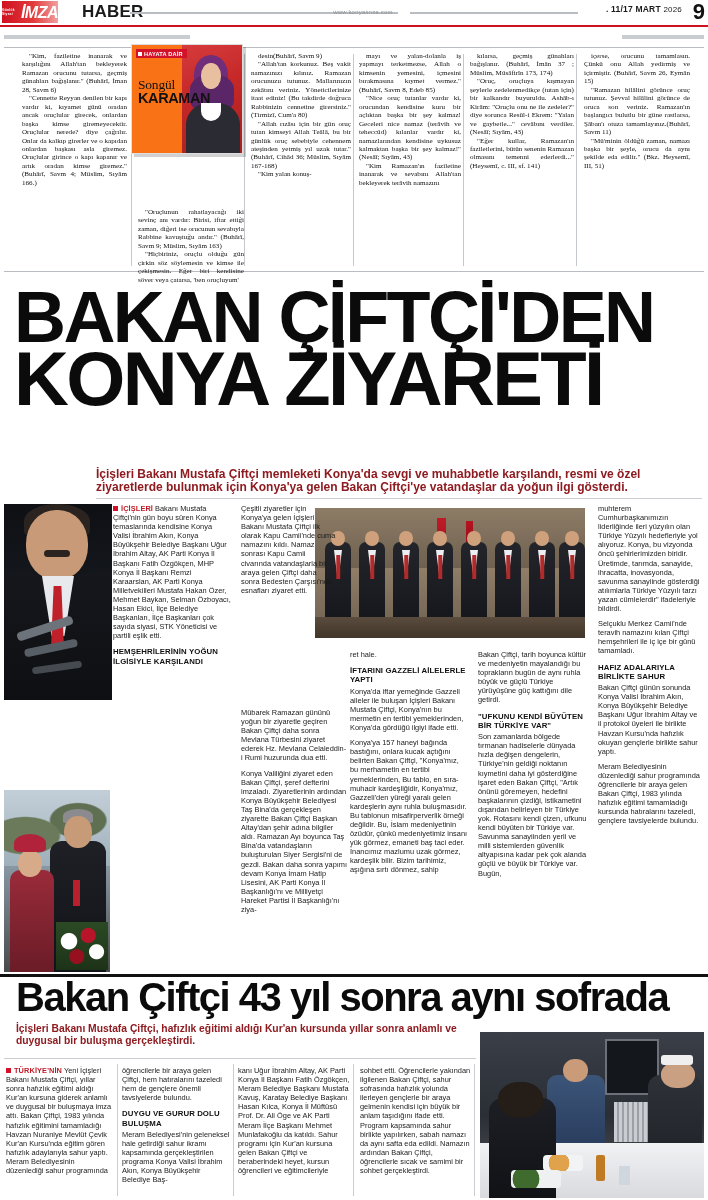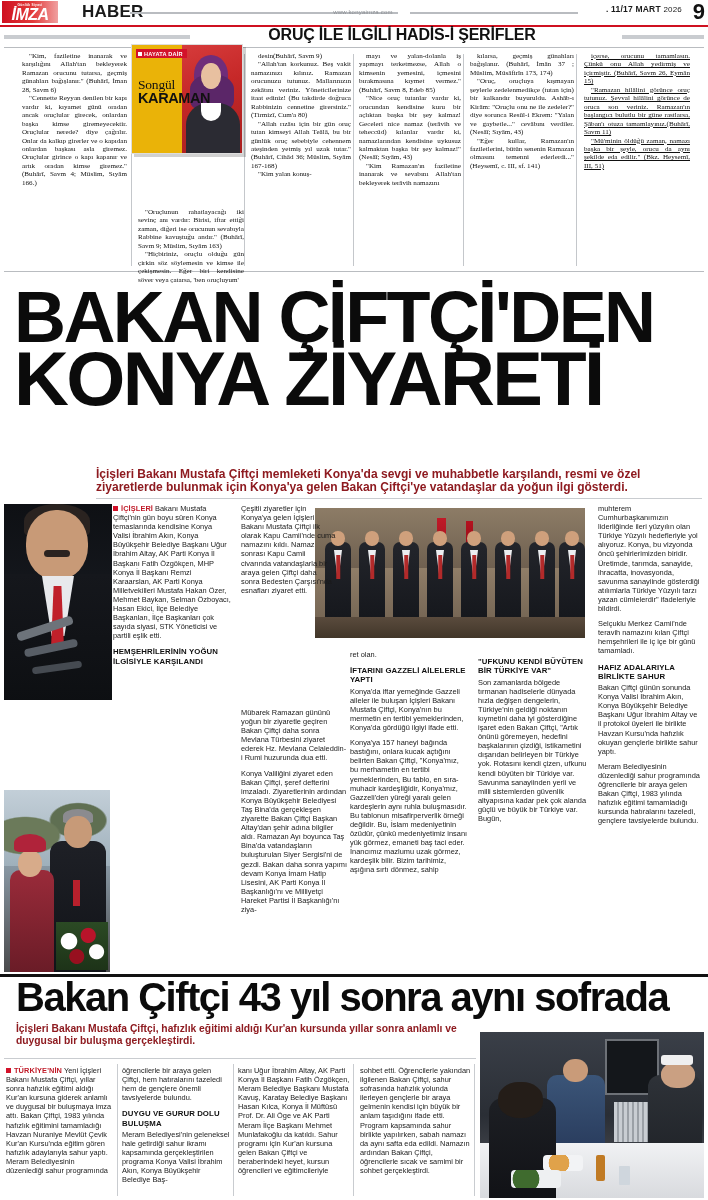--- a/index.html
+++ b/index.html
@@ -9,21 +9,21 @@
     font-family: "Liberation Sans", sans-serif;
     overflow: hidden;
   }
   .page { position: relative; width: 708px; height: 1200px; background:#fff; }
 
   
   .masthead { position:absolute; left:0; top:0; width:708px; height:26px; }
   .logo-box {
     position:absolute; left:2px; top:1px; width:56px; height:22px;
     background: linear-gradient(90deg,#cf1020 0%, #e23a3a 55%, #f0a0a0 100%);
-    display:flex; flex-direction:column; justify-content:center; align-items:center;
+    display:flex; flex-direction:row; justify-content:center; align-items:center;
   }
   .logo-top { font-size:3.2px; color:#fff; letter-spacing:.3px; line-height:4px; font-weight:bold;}
   .logo-main { font-size:16px; font-weight:bold; color:#fff; font-style:italic; letter-spacing:-0.5px; line-height:15px;}
   .mast-section { position:absolute; left:64px; top:2px; font-size:17px; font-weight:bold; color:#1a1a1a; letter-spacing:.2px;margin-left:18px;}
   .mast-rule-l { position:absolute; left:130px; top:12px; width:268px; height:2px; background:#b9bcc0;}
   .mast-url { position:absolute; left:318px; top:9px; width:90px; text-align:center; font-size:6px; color:#8d9095; letter-spacing:.2px;}
   .mast-rule-r { position:absolute; left:410px; top:12px; width:168px; height:2px; background:#b9bcc0;}
   .mast-date { position:absolute; right:26px; top:4px; font-size:8.5px; font-weight:bold; color:#1a1a1a; letter-spacing:.2px;text-align:right;}
   .mast-date .yr { font-weight:normal; font-size:8px;}
   .mast-page { position:absolute; right:3px; top:-1px; font-size:22px; font-weight:bold; color:#111; line-height:26px;}
@@ -43,26 +43,26 @@
   .top-block { position:absolute; left:4px; top:47px; width:700px; height:225px;
      border-top:1px solid #b9bcc0; border-bottom:1px solid #b9bcc0; padding-top:3px;}
   .tcol { position:absolute; top:4px; font-family:"Liberation Serif", serif;
      font-size:7.1px; line-height:8.45px; text-align:justify; color:#111; }
   .tcol p { text-indent:7px; margin:0; }
   .tc1 { left:18px; width:105px;}
   .tc2 { left:134px; width:106px; top:160px;}
   .tc3 { left:247px; width:100px;}
   .tc4 { left:355px; width:102px;}
   .tc5 { left:466px; width:104px;}
-  .tc6 { left:580px; width:106px;text-decoration:underline;}
+  .tc6 { left:580px; width:106px;}
   .tdiv { position:absolute; top:6px; width:1px; height:212px; background:#c4c7cb;}
 
   
   .col-card { position:absolute; left:131px; top:44px; width:112px; height:110px;
-     background:#eab308; box-shadow:3px 3px 0 rgba(0,0,0,.18); overflow:hidden; border:1px solid #ddd;}
+     background:#f97316; box-shadow:3px 3px 0 rgba(0,0,0,.18); overflow:hidden; border:1px solid #ddd;}
   .cc-photo { position:absolute; right:0; top:0; width:60px; height:110px;
      background: linear-gradient(160deg,#d63b3b 0%,#c62828 40%,#a81f1f 100%); overflow:hidden;}
   .cc-head { position:absolute; left:12px; top:10px; width:34px; height:40px; border-radius:50% 50% 45% 45%;
      background:#6f2d7a;}
   .cc-face { position:absolute; left:19px; top:18px; width:20px; height:26px; border-radius:48%;
      background:#e8c0a0;}
   .cc-scarf { position:absolute; left:8px; top:30px; width:44px; height:36px; border-radius:40% 40% 30% 30%;
      background:#5b2668;}
   .cc-body { position:absolute; left:4px; top:58px; width:54px; height:52px; border-radius:22px 22px 0 0;
      background:#2b2b33;}
@@ -233,21 +233,20 @@
       <span>.</span>
       <span>11/17 MART</span>
       <span class="yr">2026</span>
     </div>
     <div class="mast-page">9</div>
     <div class="mast-baseline"></div>
   </div>
 
   <div class="hadis-band">
     <div class="hadis-rule l"></div>
-    <div class="hadis-title">ORUÇ İLE İLGİLİ HADİS-İ ŞERİFLER</div>
     <div class="hadis-rule r"></div>
   </div>
 
   <div class="top-block">
     <div class="tdiv" style="left:127px;"></div>
     <div class="tdiv" style="left:240px;"></div>
     <div class="tdiv" style="left:349px;"></div>
     <div class="tdiv" style="left:459px;"></div>
     <div class="tdiv" style="left:572px;"></div>
 
@@ -390,27 +389,28 @@
   <div class="bcol col2">
     <p>Çeşitli ziyaretler için Konya'ya gelen İçişleri Bakanı Mustafa Çiftçi ilk olarak Kapu Camii'nde cuma namazını kıldı. Namaz sonrası Kapu Camii civarında vatandaşlarla bir araya gelen Çiftçi daha sonra Bedesten Çarşısı'nda esnafları ziyaret etti.</p>
   </div>
 
   <div class="bcol col2b">
     <p>Mübarek Ramazan gününü yoğun bir ziyaretle geçiren Bakan Çiftçi daha sonra Mevlana Türbesini ziyaret ederek Hz. Mevlana Celaleddin-i Rumi huzurunda dua etti.</p>
     <p>Konya Valiliğini ziyaret eden Bakan Çiftçi, şeref defterini imzaladı. Ziyaretlerinin ardından Konya Büyükşehir Belediyesi Taş Bina'da gerçekleşen ziyarette Bakan Çiftçi Başkan Altay'dan şehir adına bilgiler aldı. Ramazan Ayı boyunca Taş Bina'da vatandaşların buluşturulan Siyer Sergisi'ni de gezdi. Bakan daha sonra yapımı devam Konya İmam Hatip Lisesini, AK Parti Konya İl Başkanlığı'nı ve Milliyetçi Hareket Partisi İl Başkanlığı'nı ziya-</p>
   </div>
 
   <div class="bcol col3">
-    <p>ret olan.</p>
+    <p>ret hale.</p>
     <div class="sub">İFTARINI GAZZELİ AİLELERLE YAPTI</div>
     <p>Konya'da iftar yemeğinde Gazzeli aileler ile buluşan İçişleri Bakanı Mustafa Çiftçi, Konya'nın bu mermetin en tertibi yemeklerinden, Konya'da gördüğü ilgiyi ifade etti.</p>
     <p>Konya'ya 157 haneyi bağında bastığını, onlara kucak açtığını belirten Bakan Çiftçi, "Konya'mız, bu merhametin en tertibi yemeklerinden, Bu tablo, en sıra-muhacir kardeşliğidir, Konya'mız, Gazzeli'den yüreği yaralı gelen kardeşlerin aynı ruhla buluşmasıdır. Bu tablonun misafirperverlik örneği değildir. Bu, İslam medeniyetinin özüdür, çünkü medeniyetimiz insanı yük görmez, emaneti baş taci eder. İnancımız mazlumu uzak görmez, kardeşlik bilir. Bizim tarihimiz, aşığına sırtı dönmez, sahip</p>
   </div>
 
   <div class="bcol col4">
+    <p>Bakan Çiftçi, tarih boyunca kültür ve medeniyetin mayalandığı bu toprakların bugün de aynı ruhla büyük ve güçlü Türkiye yürüyüşüne güç kattığını dile getirdi.</p>
     <div class="sub">"UFKUNU KENDİ BÜYÜTEN BİR TÜRKİYE VAR"</div>
     <p>Son zamanlarda bölgede tırmanan hadiselerle dünyada hızla değişen dengelerin, Türkiye'nin geldiği noktanın kıymetini daha iyi gösterdiğine işaret eden Bakan Çiftçi, "Artık önünü göremeyen, hedefini başkalarının çizdiği, istikametini dışarıdan belirleyen bir Türkiye yok. Rotasını kendi çizen, ufkunu kendi büyüten bir Türkiye var. Savunma sanayiinden yerli ve milli sistemlerden güvenlik altyapısına kadar pek çok alanda güçlü ve büyük bir Türkiye var. Bugün,</p>
   </div>
 
   <div class="bcol col5">
     <p>muhterem Cumhurbaşkanımızın liderliğinde ileri yüzyılın olan Türkiye Yüzyılı hedefleriyle yol alıyoruz. Konya, bu vizyonda öncü şehirlerimizden biridir. Üretimde, tarımda, sanayide, ihracatta, inovasyonda, savunma sanayiinde gösterdiği atılımlarla Türkiye Yüzyılı tarzı yazan cümlelerdir" ifadeleriyle bildirdi.</p>
     <p>Selçuklu Merkez Camii'nde teravih namazını kılan Çiftçi hemşehrileri ile iç içe bir günü tamamladı.</p>
     <div class="sub">HAFIZ ADALARIYLA BİRLİKTE SAHUR</div>
     <p>Bakan Çiftçi günün sonunda Konya Valisi İbrahim Akın, Konya Büyükşehir Belediye Başkanı Uğur İbrahim Altay ve il protokol üyeleri ile birlikte Havzan Kursu'nda hafızlık okuyan gençlerle birlikte sahur yaptı.</p>
     <p>Meram Belediyesinin düzenlediği sahur programında öğrencilerle bir araya gelen Bakan Çiftçi, 1983 yılında hafızlık eğitimi tamamladığı kursunda hatıralarını tazeledi, gençlere tavsiyelerde bulundu.</p>

